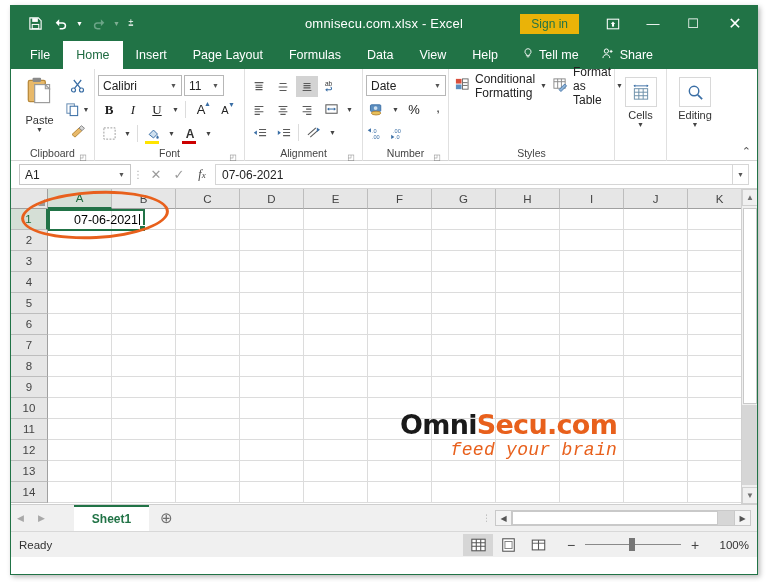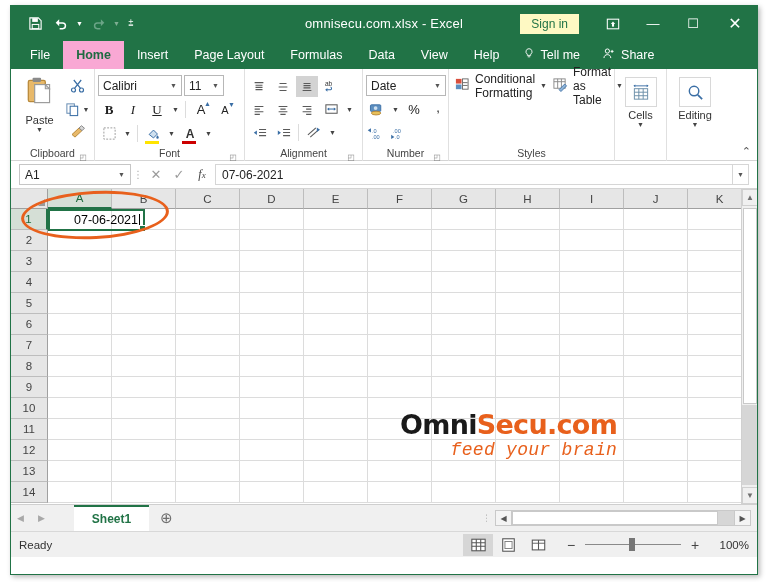--- a/index.html
+++ b/index.html
@@ -55,21 +55,21 @@
     color: #ffffff;
     font-size: 13px;
     letter-spacing: .2px;
     pointer-events: none;
   }
   .title-right {
     position: absolute; right: 0; top: 0;
     height: 35px; display: flex; align-items: center;
   }
   .signin {
-    background: #fef9c3; color: #217346;
+    background: #eab308; color: #217346;
     font-size: 12px;
     padding: 3px 11px;
     margin-right: 14px;
     border: none;
     cursor: pointer;
   }
   .wbtn {
     width: 40px; height: 35px;
     display: flex; align-items: center; justify-content: center;
     color: #ffffff; font-size: 13px;
@@ -88,23 +88,22 @@
   .tab {
     height: 28px;
     padding: 0 13px;
     display: flex; align-items: center;
     color: #ffffff;
     font-size: 12.5px;
     cursor: pointer;
     white-space: nowrap;
   }
   .tab.active {
-    background: #f9a8d4;
+    background: #ffffff;
     color: #1e6b41;
-    font-weight: bold;
   }
   .tab-icon-item {
     display: flex; align-items: center; gap: 5px;
     color: #ffffff; font-size: 12.5px;
     padding: 0 11px; height: 28px;
     cursor: pointer;
   }
 
   
   .ribbon {

